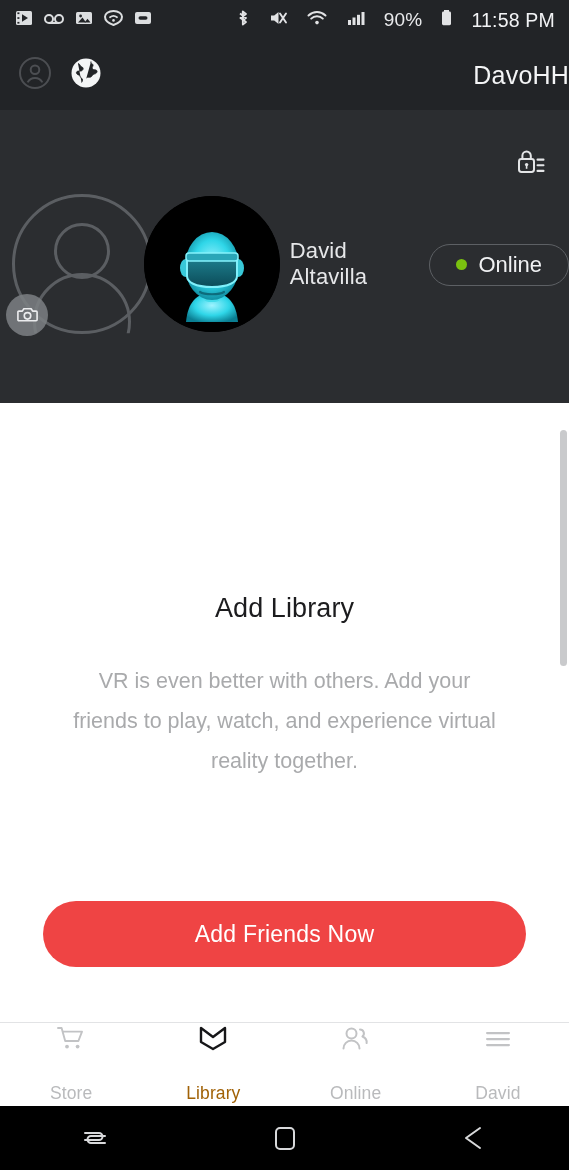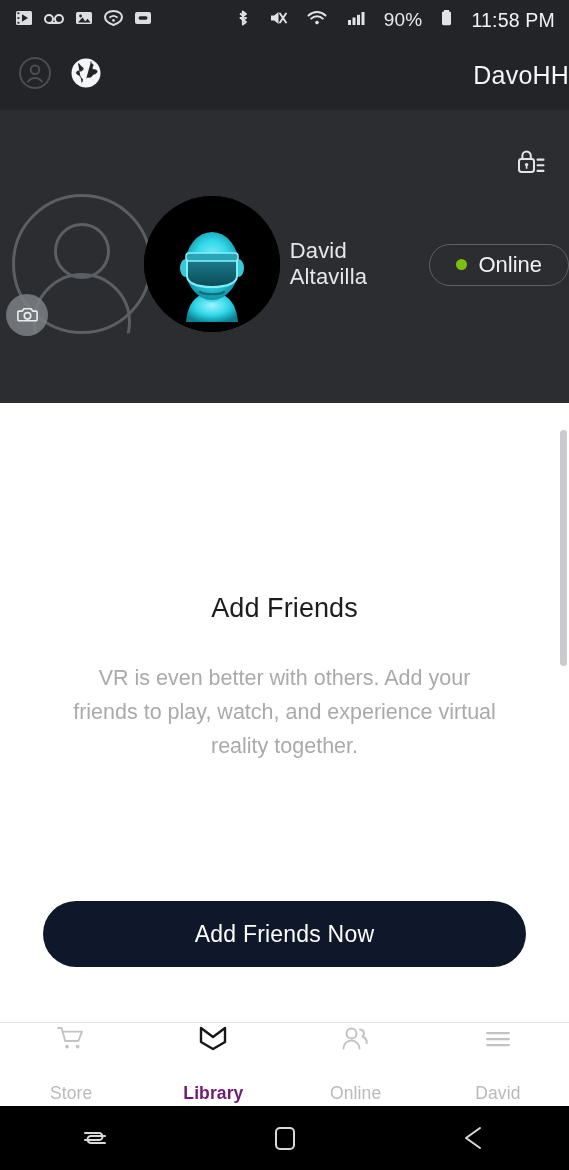--- a/index.html
+++ b/index.html
@@ -90,42 +90,42 @@
   .content {
     position:absolute; top:403px; left:0; right:0; bottom:148px;
     background:#fff;
   }
   .empty-title {
     text-align:center; color:#1c1c1e; font-size:27px;
     font-weight:400; margin-top:190px; letter-spacing:.1px;
   }
   .empty-desc {
     text-align:center; color:#a9aaac; font-size:21.5px;
-    line-height:34px; margin:37px auto 0; width:430px;
+    line-height:40px; margin:37px auto 0; width:430px;
   }
   .cta {
     position:absolute; left:43px; right:43px; bottom:55px;
-    height:66px; border-radius:34px; background:#0f172a;
+    height:66px; border-radius:34px; background:#ef4444;
     color:#fff; font-size:23px; border:none;
     display:flex; align-items:center; justify-content:center;
     font-family:"Liberation Sans", sans-serif; letter-spacing:.2px;
   }
 
   
   .tabbar {
     position:absolute; left:0; right:0; bottom:64px; height:84px;
     background:#fff; border-top:1px solid #e2e3e5;
     display:flex; align-items:stretch;
   }
   .tab {
     flex:1; display:flex; flex-direction:column;
     align-items:center; justify-content:center; gap:26px;
   }
   .tab-label { font-size:17.5px; color:#b9babc; letter-spacing:.1px; }
-  .tab.active .tab-label { color:#701a75; font-weight:700; }
+  .tab.active .tab-label { color:#a16207; font-weight:400; }
 
   
   .navbar {
     position:absolute; left:0; right:0; bottom:0; height:64px;
     background:#000; display:flex; align-items:center;
   }
   .nav-btn { flex:1; display:flex; align-items:center; justify-content:center; }
 </style>
 </head>
 <body>
@@ -286,21 +286,21 @@
         <rect x="20.5" y="11.6" width="8" height="2.1" rx="1" fill="#e4e5e7"></rect>
         <rect x="20.5" y="17.2" width="8" height="2.1" rx="1" fill="#e4e5e7"></rect>
         <rect x="20.5" y="22.8" width="8" height="2.1" rx="1" fill="#e4e5e7"></rect>
       </svg>
     </div>
 
     <div class="scrollbar"></div>
   </div>
 
   <div class="content">
-    <div class="empty-title">Add Friends</div>
+    <div class="empty-title">Add Library</div>
     <div class="empty-desc">VR is even better with others. Add your friends to play, watch, and experience virtual reality together.</div>
     <button class="cta">Add Friends Now</button>
   </div>
 
   <div class="tabbar">
 
     <div class="tab">
       <span>
         <svg width="30" height="28" viewBox="0 0 30 28">
             <path d="M2 3h3.6l3.6 13h13.2L26 6.6H7.6" fill="none" stroke="#c2c3c5" stroke-width="1.9" stroke-linecap="round" stroke-linejoin="round"></path>

